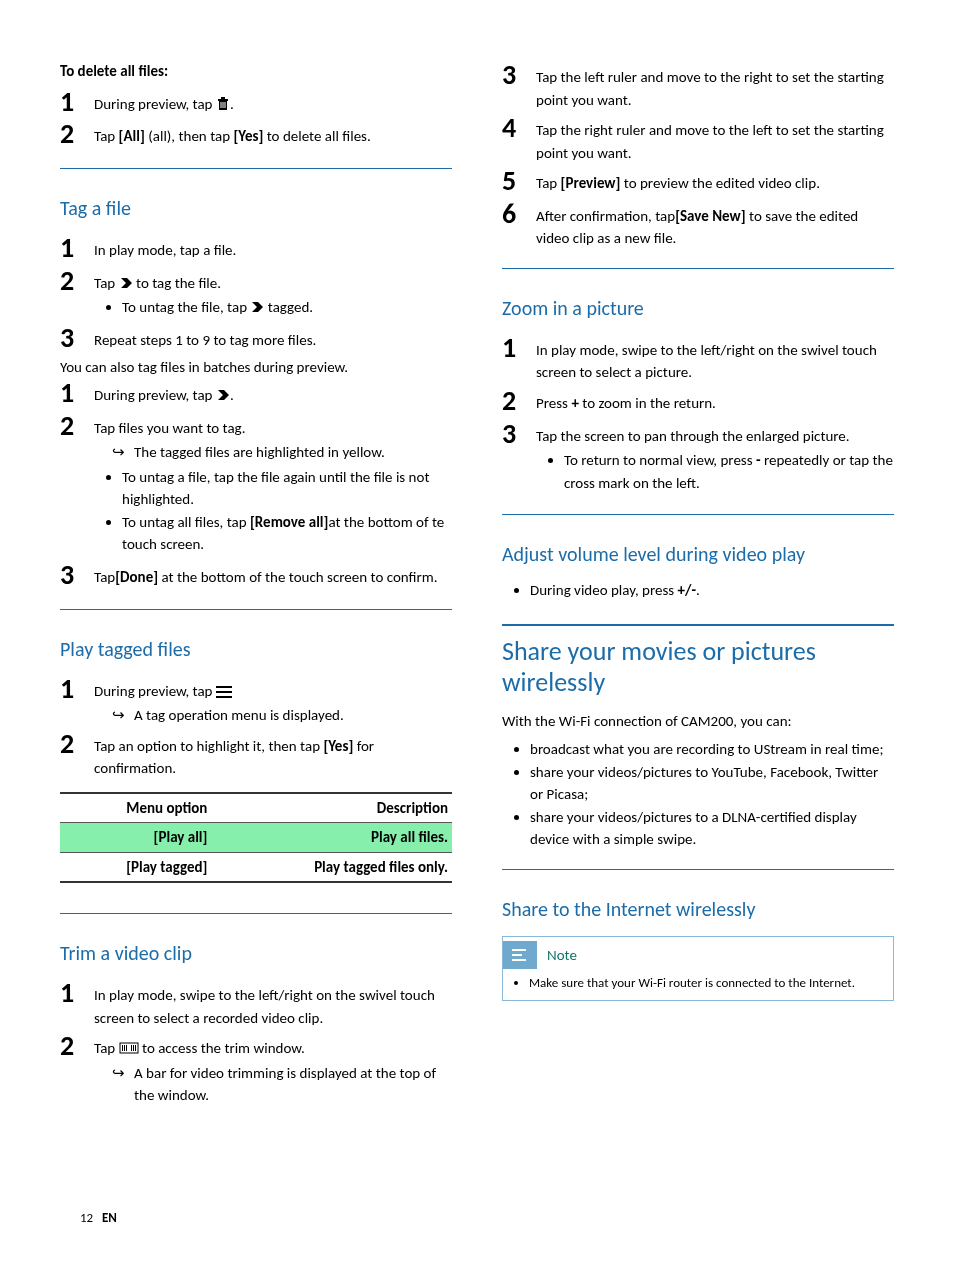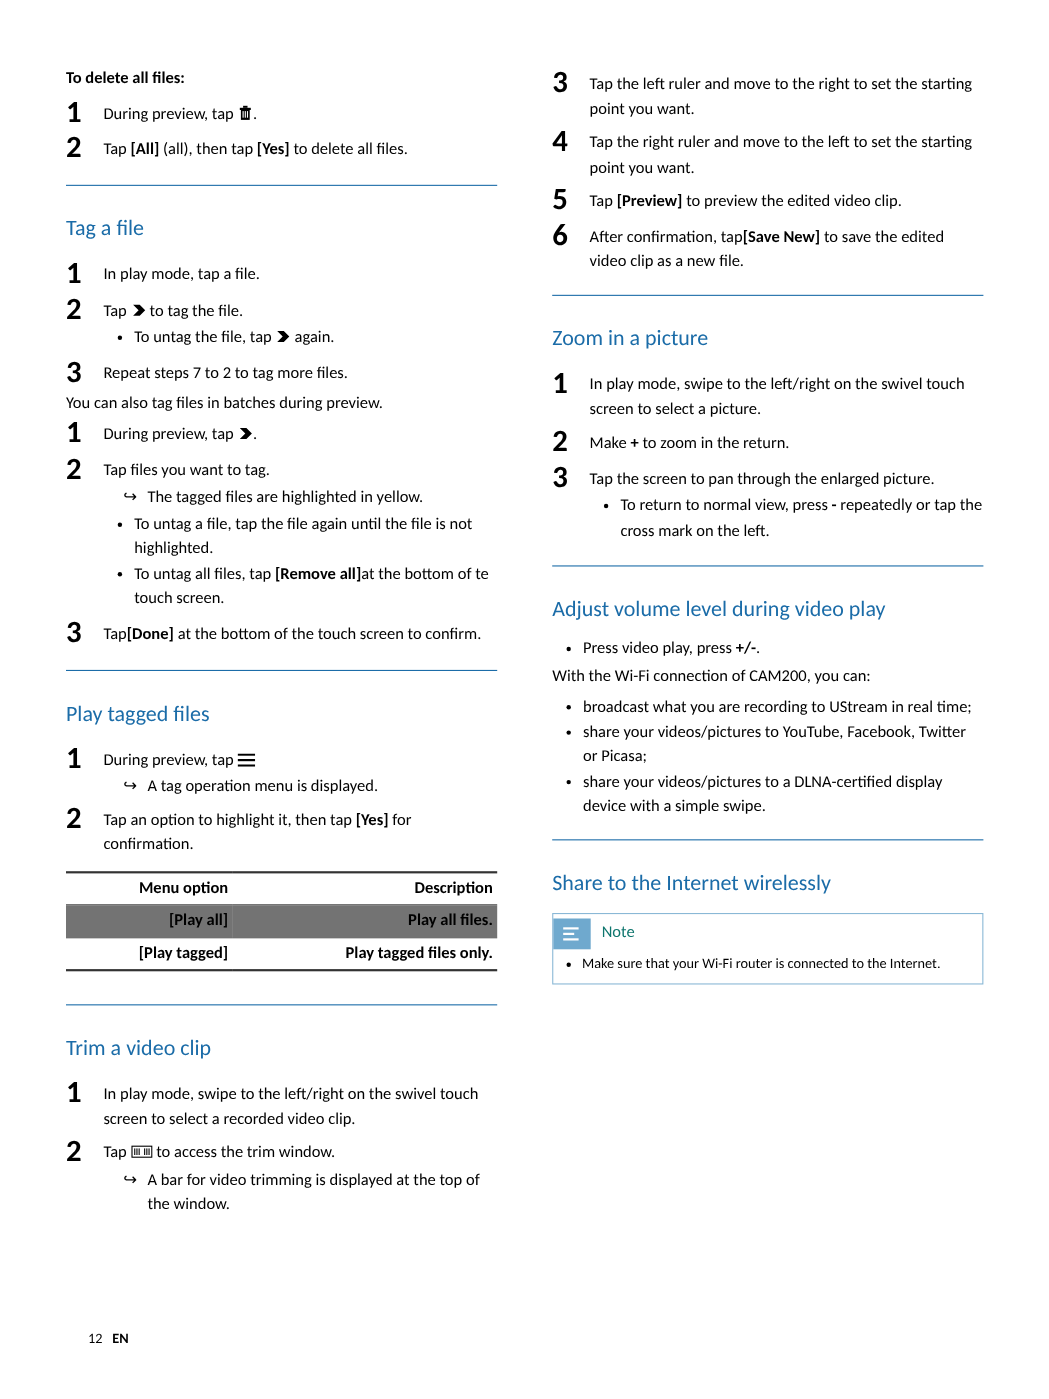--- a/index.html
+++ b/index.html
@@ -99,21 +99,21 @@
     font-size: 15px;
   }
   table.menu-table td, table.menu-table th {
     text-align: right;
     font-weight: bold;
     padding: 3px 4px;
     border-top: 1px solid #555;
     border-bottom: 1px solid #555;
   }
   table.menu-table th { border-top: 2px solid #333; }
-  table.menu-table tr.alt td { background: #737373; }
+  table.menu-table tr.alt td { background: #86efac; }
   table.menu-table tr:last-child td { border-bottom: 2px solid #333; }
   .note-box {
     border: 1px solid #8ab8d6;
     margin-top: 12px;
     padding: 0 0 8px 0;
   }
   .note-header {
     display: flex;
     align-items: center;
     gap: 10px;
@@ -181,28 +181,28 @@
 
     <div class="step">
       <div class="step-num">2</div>
       <div class="step-body">
         <span>Tap </span><span class="icon-tag"><svg width="14" height="14" viewBox="0 0 14 14">
               <polygon points="2,2 8,2 13,7 8,12 2,12 7,7" fill="#000"></polygon>
             </svg></span><span> to tag the file.</span>
         <ul class="sub-bullets">
           <li><span>To untag the file, tap </span><span class="icon-tag"><svg width="14" height="14" viewBox="0 0 14 14">
                   <polygon points="2,2 8,2 13,7 8,12 2,12 7,7" fill="#000"></polygon>
-                </svg></span><span> again.</span></li>
+                </svg></span><span> tagged.</span></li>
         </ul>
       </div>
     </div>
 
     <div class="step">
       <div class="step-num">3</div>
-      <div class="step-body">Repeat steps 7 to 2 to tag more files.</div>
+      <div class="step-body">Repeat steps 1 to 9 to tag more files.</div>
     </div>
 
     <p class="plain-p">You can also tag files in batches during preview.</p>
 
     <div class="step">
       <div class="step-num">1</div>
       <div class="step-body">
         <span>During preview, tap </span><span class="icon-tag"><svg width="14" height="14" viewBox="0 0 14 14">
               <polygon points="2,2 8,2 13,7 8,12 2,12 7,7" fill="#000"></polygon>
             </svg></span><span>.</span>
@@ -323,38 +323,39 @@
 
     <h3 class="heading-blue">Zoom in a picture</h3>
 
     <div class="step">
       <div class="step-num">1</div>
       <div class="step-body">In play mode, swipe to the left/right on the swivel touch screen to select a picture.</div>
     </div>
     <div class="step">
       <div class="step-num">2</div>
       <div class="step-body">
-        <span>Make </span><b>+</b><span> to zoom in the return.</span>
+        <span>Press </span><b>+</b><span> to zoom in the return.</span>
       </div>
     </div>
     <div class="step">
       <div class="step-num">3</div>
       <div class="step-body">
         <span>Tap the screen to pan through the enlarged picture.</span>
         <ul class="sub-bullets">
           <li><span>To return to normal view, press </span><b>-</b><span> repeatedly or tap the cross mark on the left.</span></li>
         </ul>
       </div>
     </div>
 
     <h3 class="heading-blue">Adjust volume level during video play</h3>
     <ul class="bullets" style="padding-left:28px">
-      <li><span>Press video play, press </span><b>+/-</b><span>.</span></li>
+      <li><span>During video play, press </span><b>+/-</b><span>.</span></li>
     </ul>
 
+    <h2 class="heading-blue-major">Share your movies or pictures wirelessly</h2>
 
     <p class="plain-p">With the Wi-Fi connection of CAM200, you can:</p>
     <ul class="bullets" style="padding-left:28px; margin-top:6px;">
       <li>broadcast what you are recording to UStream in real time;</li>
       <li>share your videos/pictures to YouTube, Facebook, Twitter or Picasa;</li>
       <li>share your videos/pictures to a DLNA-certified display device with a simple swipe.</li>
     </ul>
 
     <h3 class="heading-blue">Share to the Internet wirelessly</h3>
 

